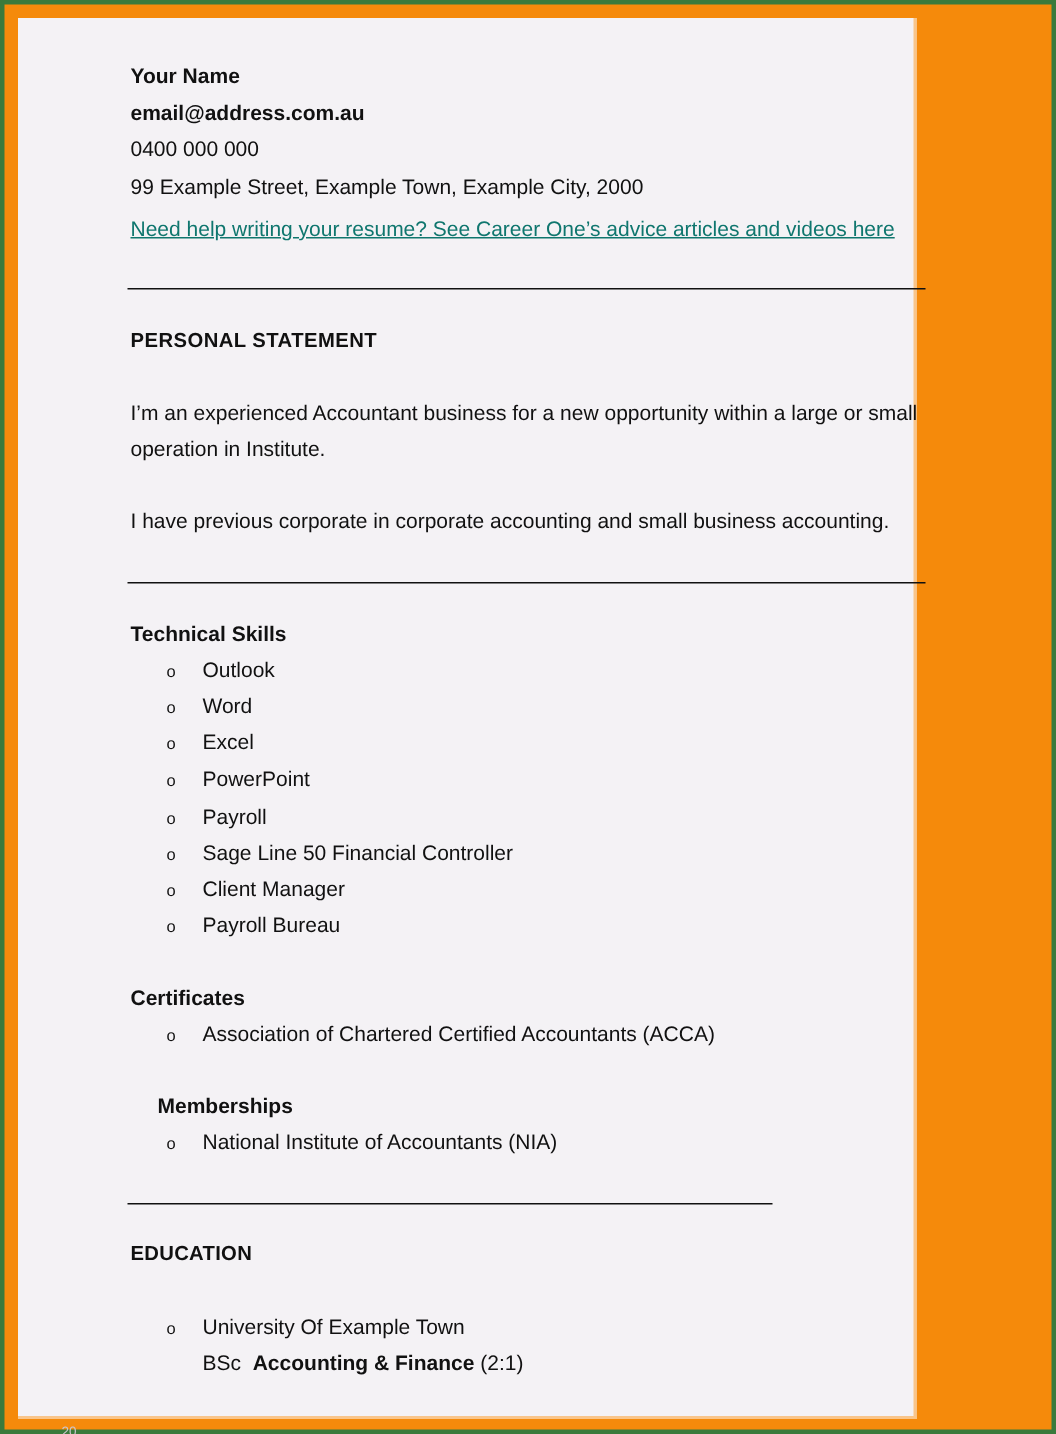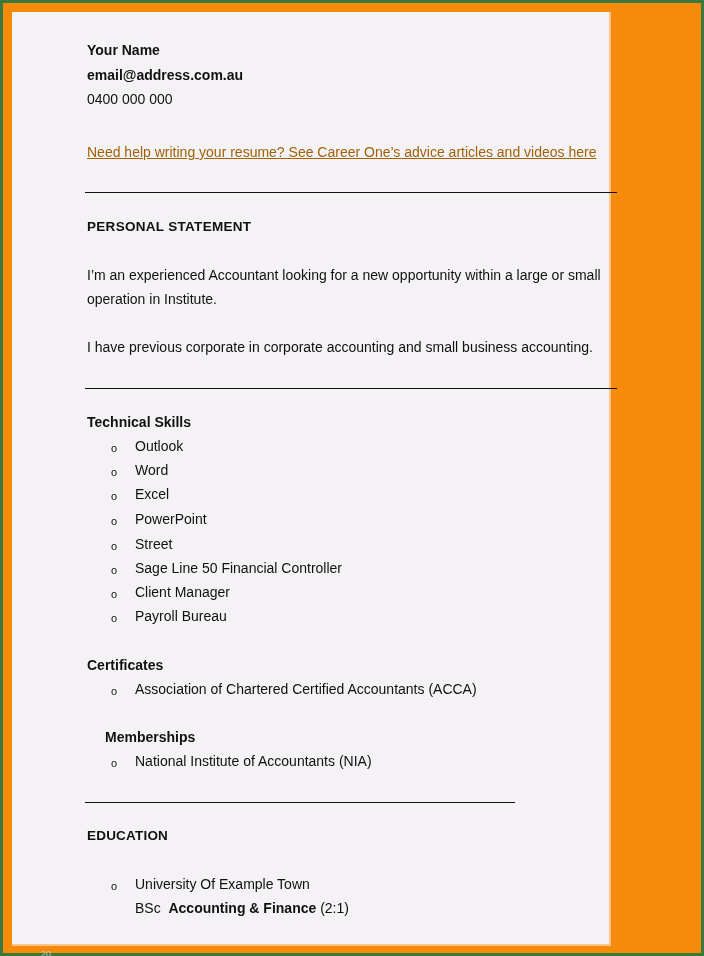--- a/index.html
+++ b/index.html
@@ -15,40 +15,41 @@
     }
     .page {
       position: absolute; left: 9px; top: 9px; width: 599px; height: 934px;
       background: #f4f2f5;
       border-right: 2px solid #f9c58a;
       border-bottom: 2px solid #f9c58a;
       box-sizing: border-box;
     }
     .abs { position: absolute; white-space: nowrap; font-size: 14px; line-height: 16px; }
     .b { font-weight: bold; }
-    .link { text-decoration: underline; color: #a16207; cursor: pointer; }
+    .link { text-decoration: underline; color: #0f766e; cursor: pointer; }
     .rule { position: absolute; height: 1px; background: #111; }
     .bullet { position: absolute; font-size: 11px; line-height: 16px; }
     .pagenum { position: absolute; font-size: 9px; color: #c9c6cc; }
   </style>
 </head>
 <body>
 
 <div class="frame">
   <div class="page">
 
     <div class="abs b" style="left:75px; top:30px;">Your Name</div>
     <div class="abs b" style="left:75px; top:55px;">email@address.com.au</div>
     <div class="abs" style="left:75px; top:79px;">0400 000 000</div>
+    <div class="abs" style="left:75px; top:104px;">99 Example Street, Example Town, Example City, 2000</div>
     <div class="abs link" style="left:75px; top:132px;">Need help writing your resume? See Career One’s advice articles and videos here</div>
 
     <div class="rule" style="left:73px; top:180px; width:532px;"></div>
 
     <div class="abs b" style="left:75px; top:207px; font-size:13.5px; letter-spacing:0.3px;">PERSONAL STATEMENT</div>
-    <div class="abs" style="left:75px; top:255px;">I’m an experienced Accountant looking for a new opportunity within a large or small</div>
+    <div class="abs" style="left:75px; top:255px;">I’m an experienced Accountant business for a new opportunity within a large or small</div>
     <div class="abs" style="left:75px; top:279px;">operation in Institute.</div>
     <div class="abs" style="left:75px; top:327px;">I have previous corporate in corporate accounting and small business accounting.</div>
 
     <div class="rule" style="left:73px; top:376px; width:532px;"></div>
 
     <div class="abs b" style="left:75px; top:402px;">Technical Skills</div>
 
     <div>
       <div>
         <span class="bullet" style="left:99px; top:428px;">o</span>
@@ -61,21 +62,21 @@
       <div>
         <span class="bullet" style="left:99px; top:476px;">o</span>
         <span class="abs" style="left:123px; top:474px;">Excel</span>
       </div>
       <div>
         <span class="bullet" style="left:99px; top:501px;">o</span>
         <span class="abs" style="left:123px; top:499px;">PowerPoint</span>
       </div>
       <div>
         <span class="bullet" style="left:99px; top:526px;">o</span>
-        <span class="abs" style="left:123px; top:524px;">Street</span>
+        <span class="abs" style="left:123px; top:524px;">Payroll</span>
       </div>
       <div>
         <span class="bullet" style="left:99px; top:550px;">o</span>
         <span class="abs" style="left:123px; top:548px;">Sage Line 50 Financial Controller</span>
       </div>
       <div>
         <span class="bullet" style="left:99px; top:574px;">o</span>
         <span class="abs" style="left:123px; top:572px;">Client Manager</span>
       </div>
       <div>

